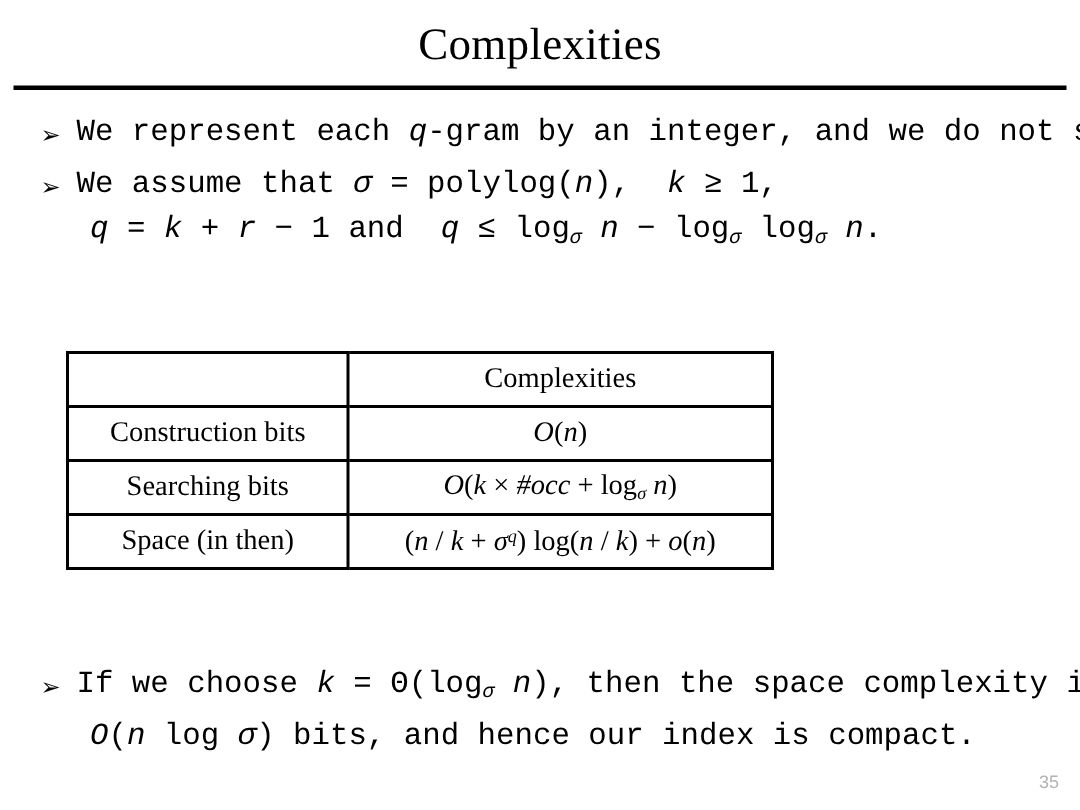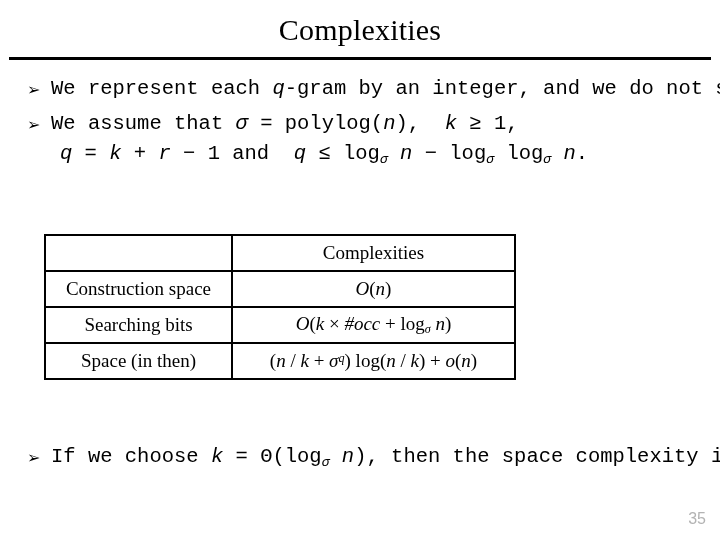--- a/index.html
+++ b/index.html
@@ -116,21 +116,21 @@
     left: 27px;
     top: 442px;
     width: 666px;
   }
 
   
   #page-number {
     position: absolute;
     right: 14px;
     bottom: 12px;
-    font-size: 16px;
+    font-size: 12px;
     color: #b3b3b3;
     font-family: "Liberation Sans", sans-serif;
   }
 </style>
 </head>
 <body>
 
 <div id="slide-title">Complexities</div>
 <div id="title-rule"></div>
 
@@ -153,32 +153,33 @@
   <colgroup>
       <col class="c1">
       <col class="c2">
     </colgroup>
   <tbody>
     <tr>
       <td class="empty-cell"></td>
       <td>Complexities</td>
     </tr>
     <tr>
-      <td>Construction space</td>
+      <td>Construction bits</td>
       <td><i class="var">O</i>(<i class="var">n</i>)</td>
     </tr>
     <tr>
       <td>Searching bits</td>
       <td><i class="var">O</i>(<i class="var">k</i> × <i class="var">#occ</i> + log<span class="sub">σ</span> <i class="var">n</i>)</td>
     </tr>
     <tr>
       <td>Space (in then)</td>
       <td>(<i class="var">n</i> / <i class="var">k</i> + <i class="var">σ</i><span class="sup">q</span>) log(<i class="var">n</i> / <i class="var">k</i>) + <i class="var">o</i>(<i class="var">n</i>)</td>
     </tr>
   </tbody>
 </table>
 
 <div class="bullet" id="bullet-3">
   <span class="marker">➢</span>
   <span class="line">If we choose <i class="var">k</i> = Θ(log<span class="sub">σ</span> <i class="var">n</i>), then the space complexity is</span>
+  <span class="line indent"><i class="var">O</i>(<i class="var">n</i> log <i class="var">σ</i>) bits, and hence our index is compact.</span>
 </div>
 
 <div id="page-number">35</div>
 
 </body></html>

